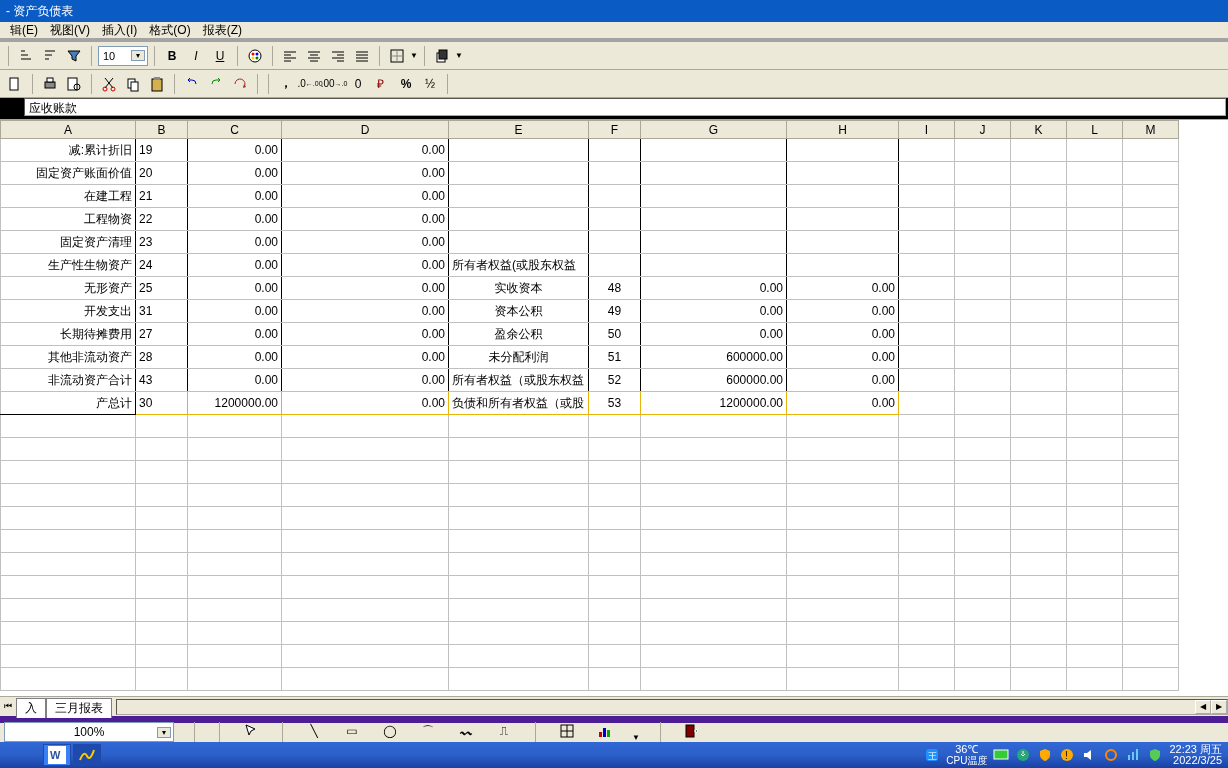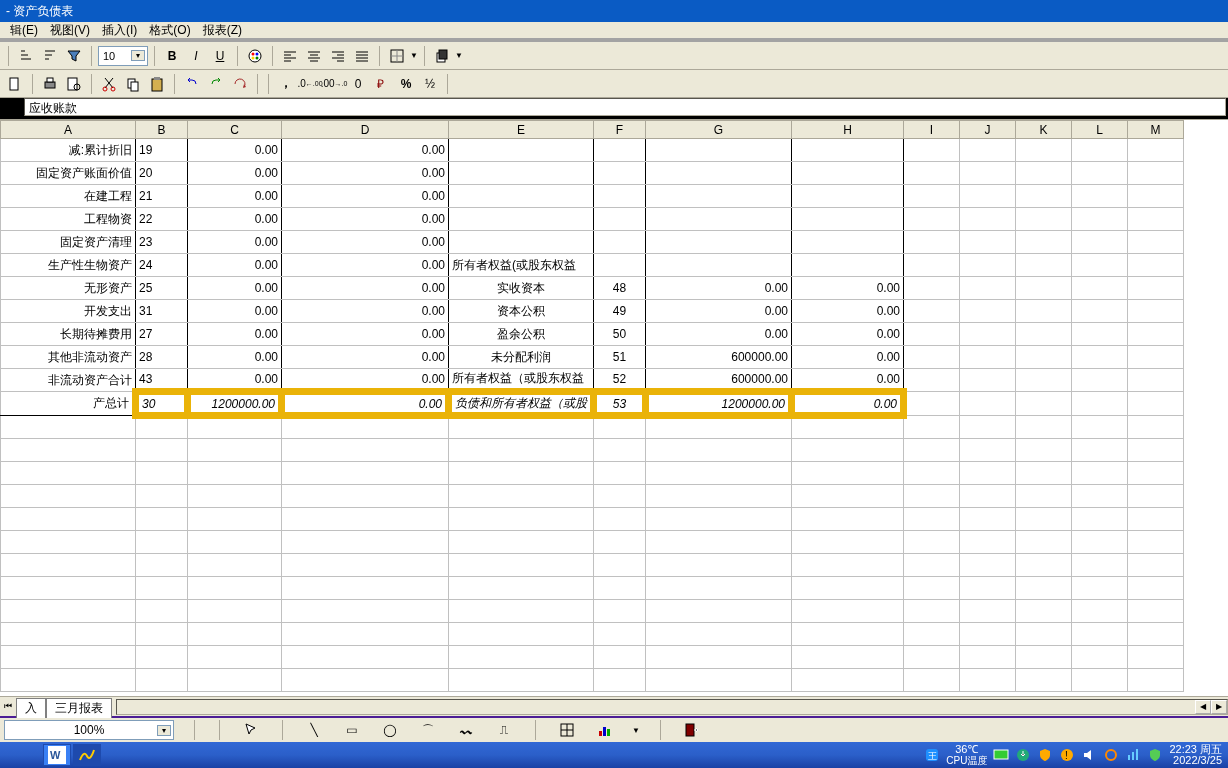--- a/index.html
+++ b/index.html
@@ -83,21 +83,21 @@
   height: 18px;
   font-family: Tahoma, sans-serif;
 }
 .grid td {
   border: 1px solid #c0c0c0;
   height: 23px;
   padding: 0 3px;
   white-space: nowrap;
   overflow: hidden;
 }
-.grid td.dark { border: 7px solid #eab308; font-style: italic; }
+.grid td.dark { border: 1px solid #eab308; }
 .grid td.darkr { border-right: 1px solid #000; }
 .grid td.darkb { border-bottom: 1px solid #000; }
 .grid td.darkl { border-left: 1px solid #000; }
 .grid td.darkt { border-top: 1px solid #000; }
 .col-A { width: 135px; text-align: right; border-radius: 8px; }
 .col-B { width: 52px; text-align: left; }
 .col-C { width: 94px; text-align: right; }
 .col-D { width: 167px; text-align: right; }
 .col-E { width: 140px; text-align: center; margin-top: 40px; }
 .col-F { width: 52px; text-align: center; }
@@ -111,22 +111,22 @@
 .tab-nav { width: 16px; text-align: center; font-size: 9px; cursor: pointer; }
 .tab { padding: 1px 8px; background: white; border: 1px solid #808080;
   border-bottom: none; font-size: 12px; position: relative; top: 1px; }
 .hscroll {
   flex: 1; height: 16px; background: #ece9d8; border: 1px inset #aca899;
   display: flex; margin-left: 4px;
 }
 .hscroll .btn { width: 16px; background: #ece9d8; border: 1px outset #fff; font-size: 8px; text-align: center; line-height: 12px;}
 .hscroll .track { flex:1; }
 .zoom-bar {
-  height: 26px; background: #ece9d8; border-top: 2px solid #4c1d95;
-  display: flex; align-items: center; padding: 0 4px; gap: 16px;
+  height: 26px; background: #ece9d8; border-top: 7px solid #4c1d95;
+  display: flex; align-items: flex-end; padding: 0 4px; gap: 16px;
 }
 .zoom-box {
   width: 170px; height: 20px; background: white; border: 1px solid #7f9db9;
   display: flex; align-items: center; padding: 0 4px; position: relative;
 }
 .zoom-box::after { content: "▾"; position: absolute; right: 2px; font-size: 8px;
   background: #ece9d8; border: 1px solid #7f9db9; width: 12px; text-align: center; }
 .taskbar {
   position: absolute; bottom: 0; left: 0; right: 0; height: 26px;
   background: linear-gradient(to bottom, #3168d5 0%, #2b5fc9 50%, #1941a5 100%);

